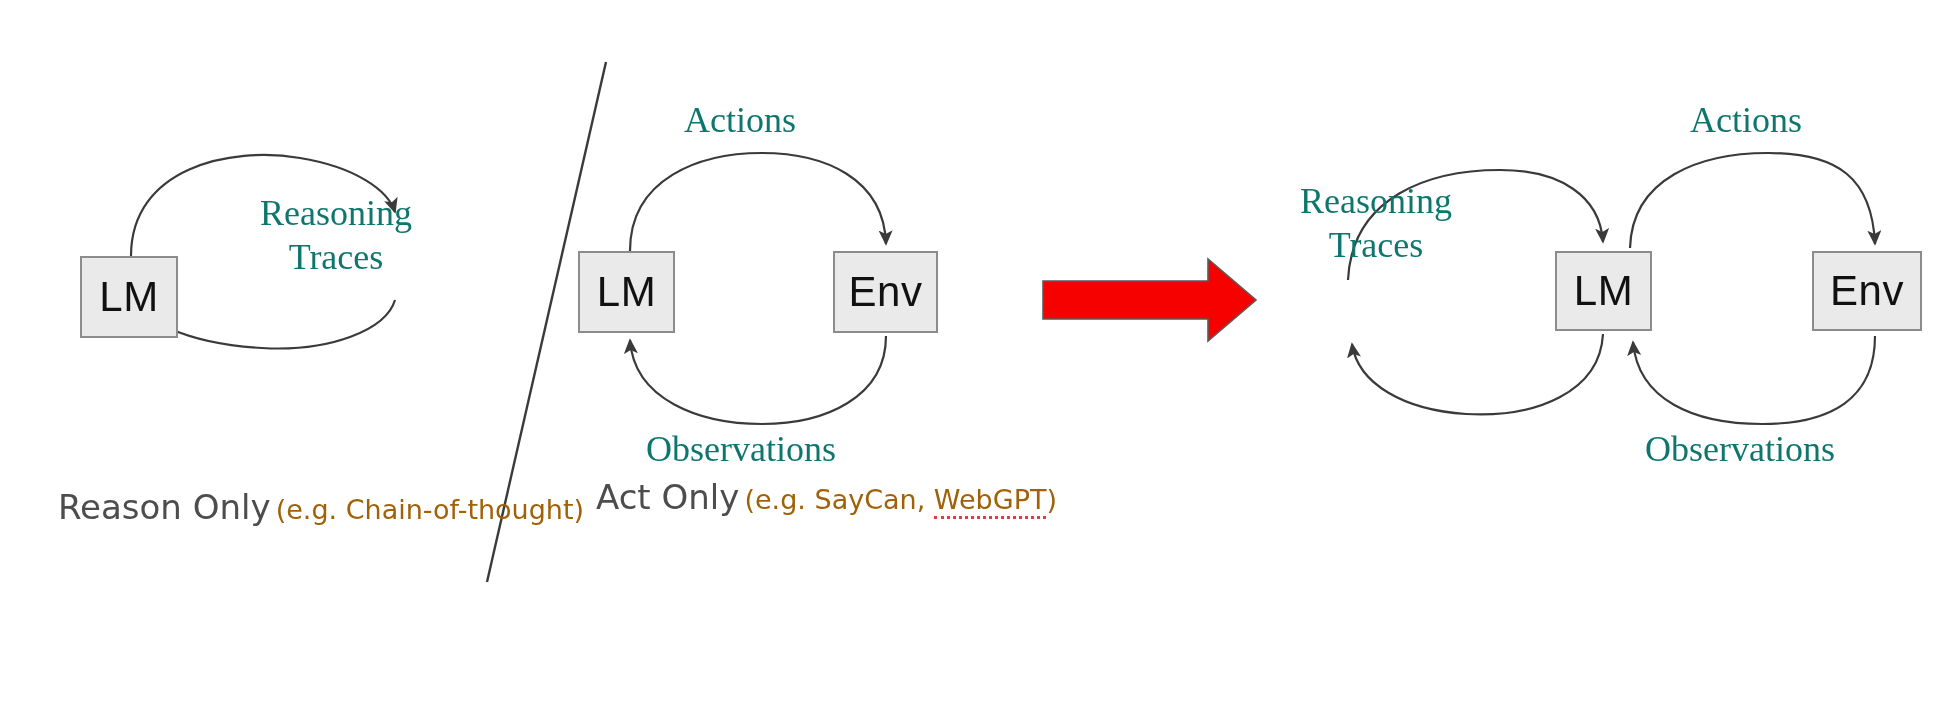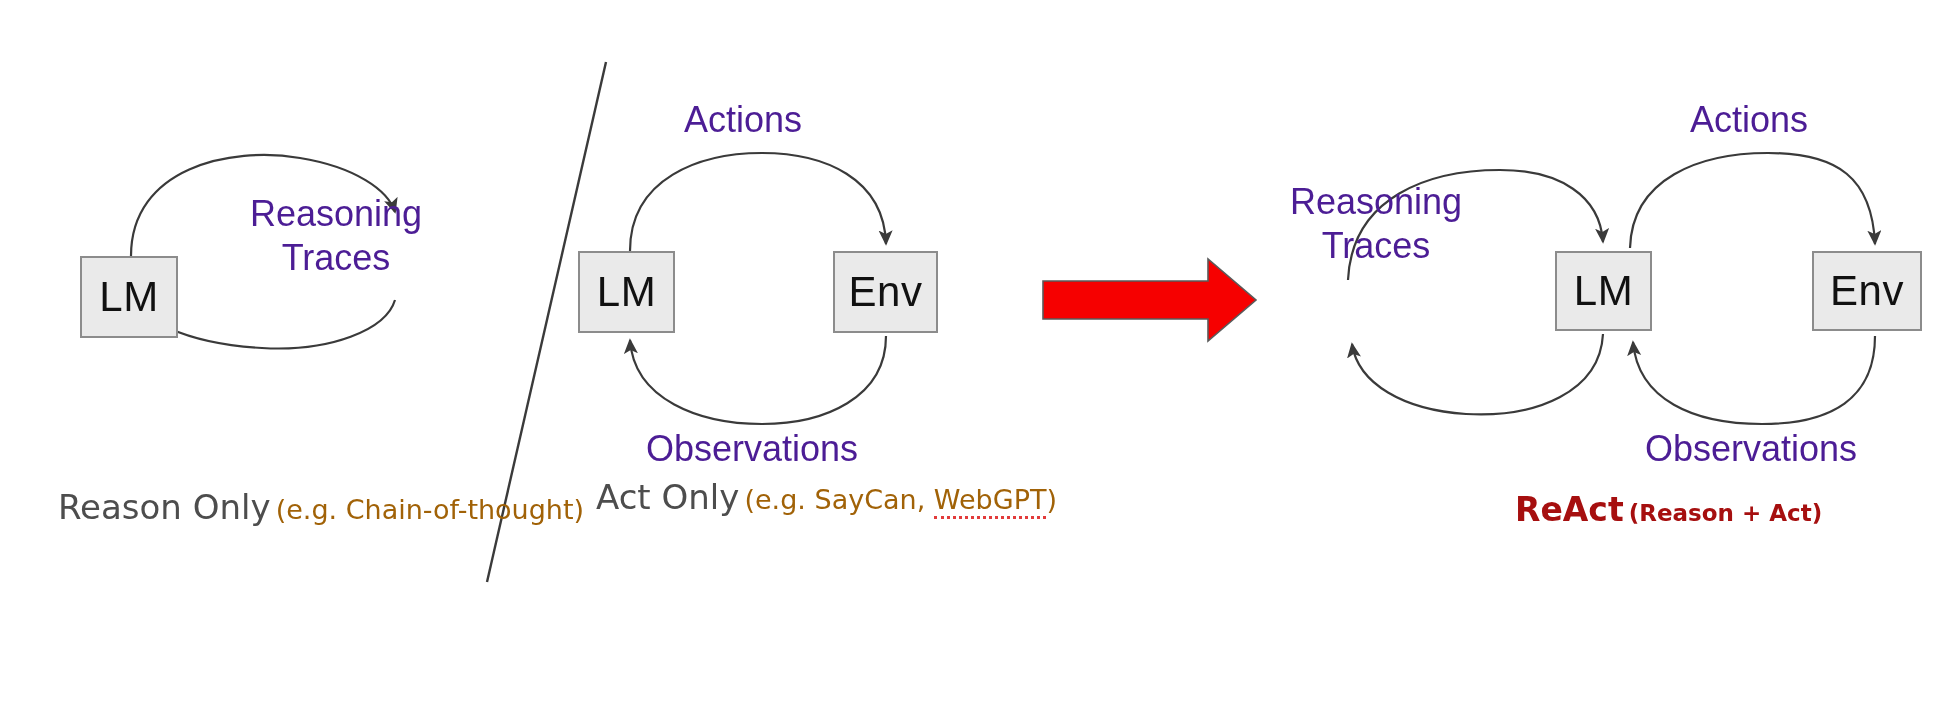--- a/index.html
+++ b/index.html
@@ -36,23 +36,23 @@
     justify-content: center;
     font-family: "Liberation Sans", sans-serif;
     font-size: 42px;
     color: #111111;
     letter-spacing: 0.5px;
     z-index: 5;
     text-align: center;
   }
   .edge-label {
     position: absolute;
-    font-family: Liberation Sans, sans-serif;
+    font-family: Liberation Serif, serif;
     font-size: 36px;
-    color: #4c1d95;
+    color: #0f766e;
     white-space: nowrap;
     z-index: 4;
   }
   .edge-label.two-line {
     text-align: center;
     line-height: 1.22;
     white-space: normal;
   }
   .panel-caption {
     position: absolute;
@@ -176,18 +176,14 @@
   </div>
 
   <div class="edge-label" style="left:1690px; top:99px;">
     <span>Actions</span>
   </div>
 
   <div class="edge-label" style="left:1645px; top:428px;">
     <span>Observations</span>
   </div>
 
-  <div class="panel-caption cap-react" style="left:1503px; top:490px;">
-    <span class="cap-main">ReAct</span>
-    <span class="cap-sub">(Reason + Act)</span>
-  </div>
 
 </div>
 
 </body></html>

